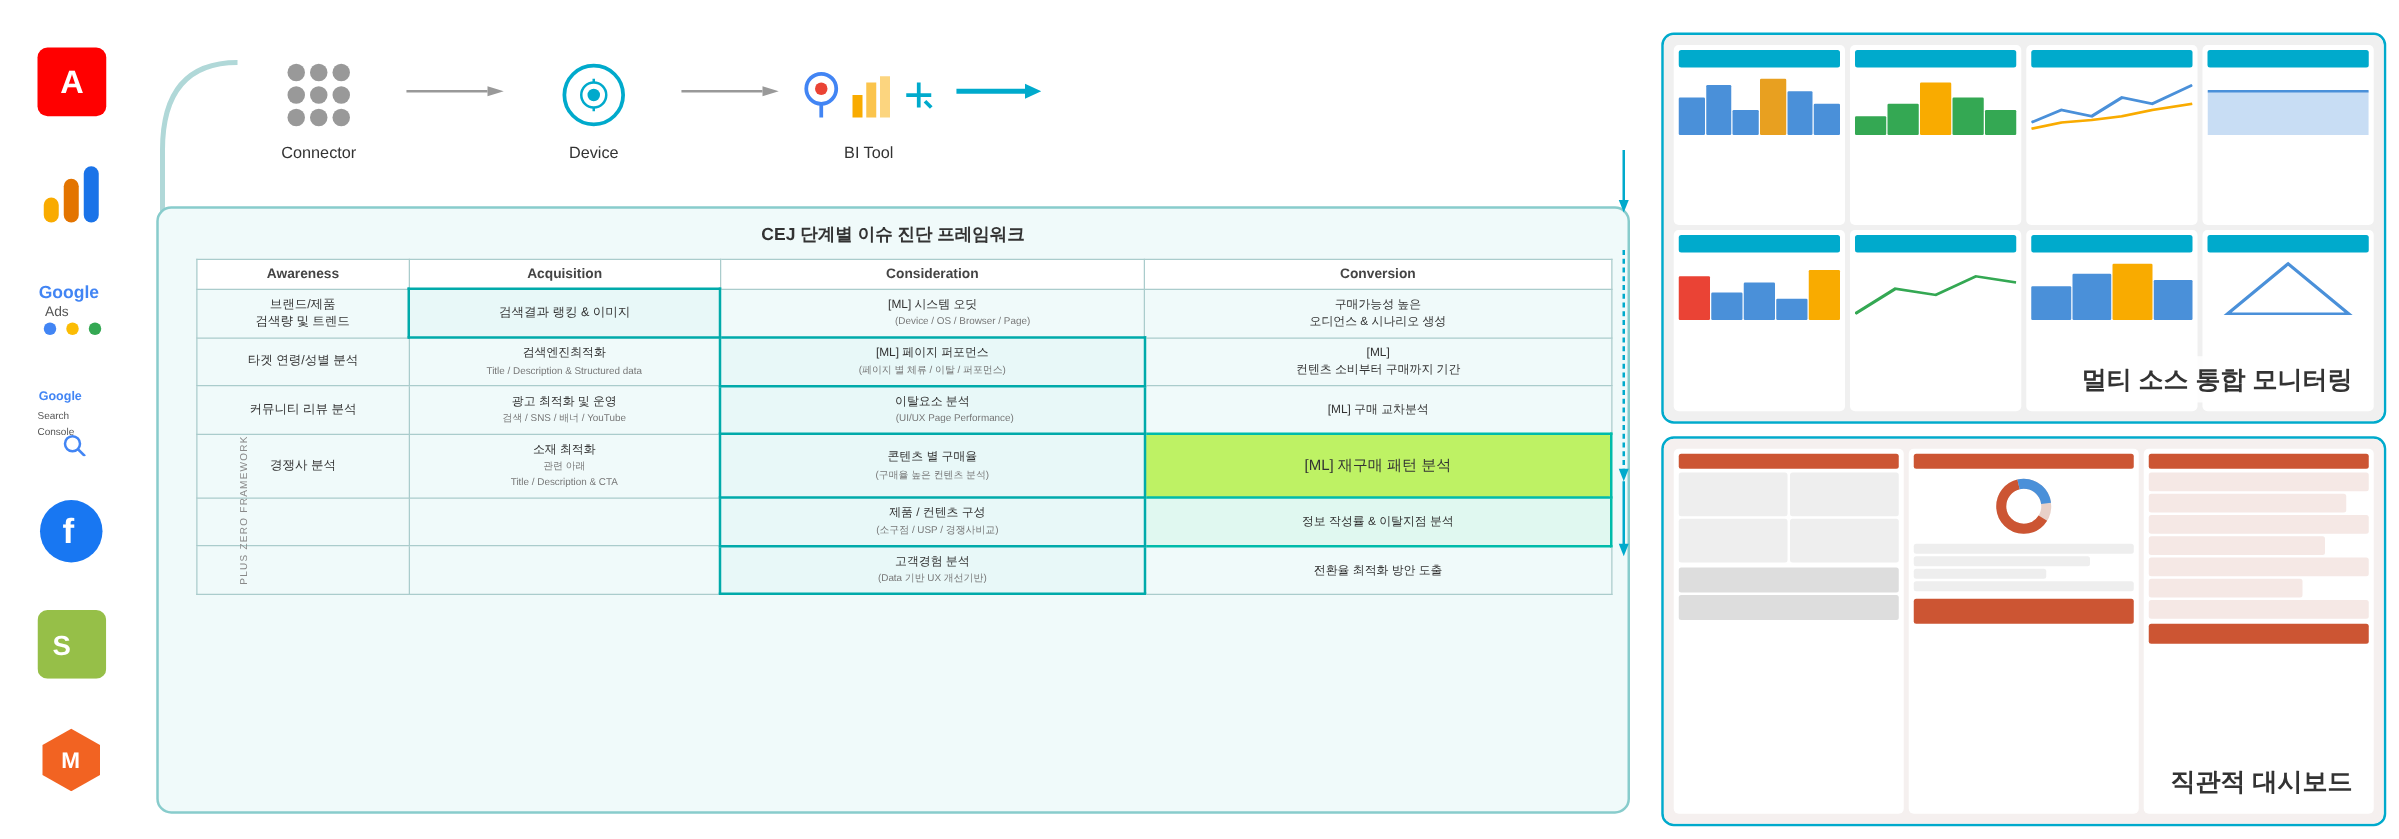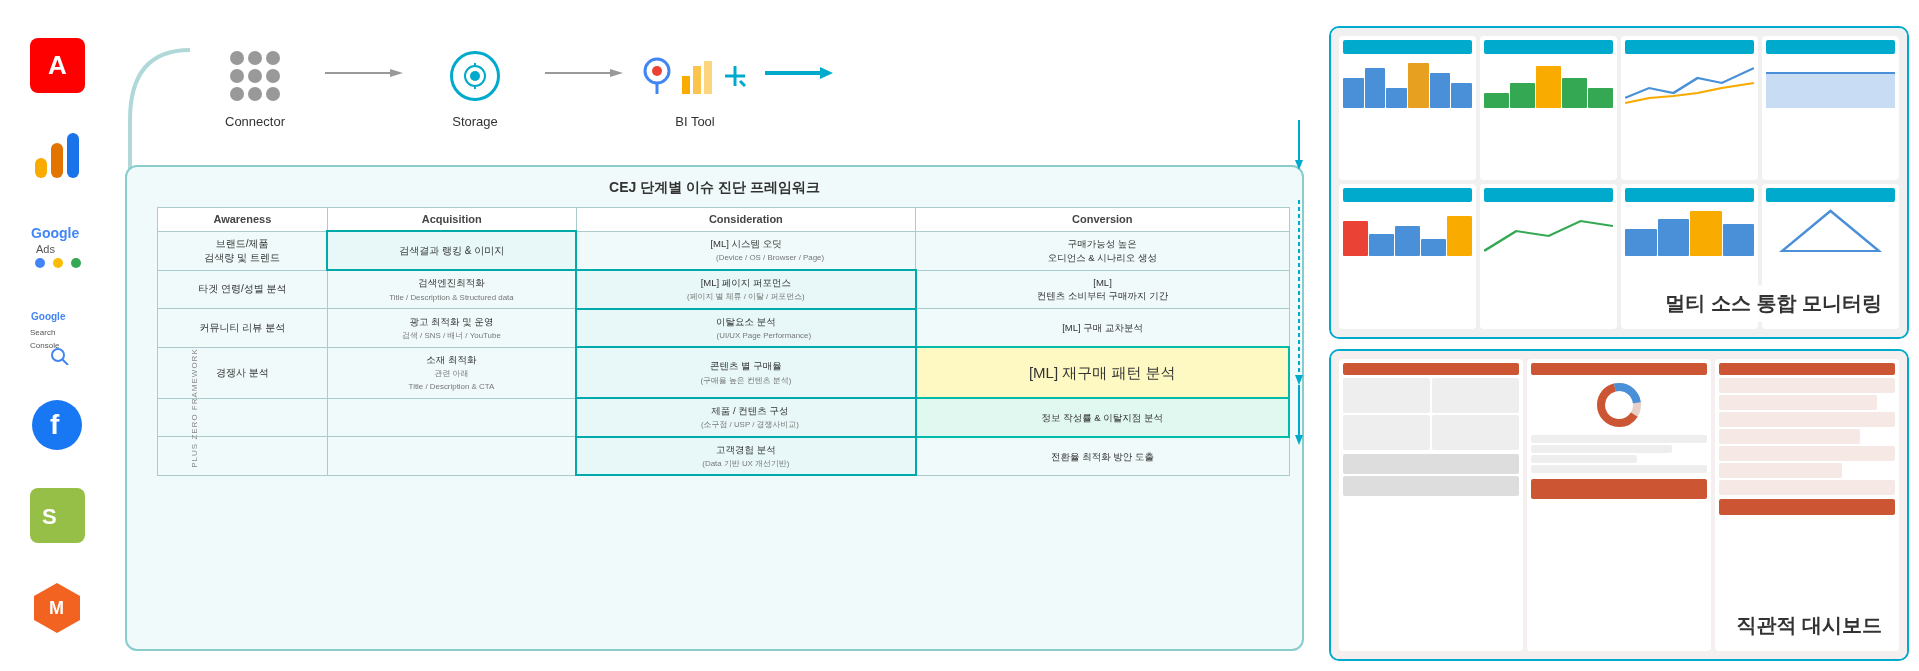--- a/index.html
+++ b/index.html
@@ -301,21 +301,21 @@
         <div class="pipeline-icon">
           <div class="storage-icon">
             <svg width="28" height="28" viewBox="0 0 28 28">
               <circle cx="14" cy="14" r="10" fill="none" stroke="#00AACC" stroke-width="2"></circle>
               <circle cx="14" cy="14" r="5" fill="#00AACC"></circle>
               <line x1="14" y1="4" x2="14" y2="1" stroke="#00AACC" stroke-width="2"></line>
               <line x1="14" y1="24" x2="14" y2="27" stroke="#00AACC" stroke-width="2"></line>
             </svg>
           </div>
         </div>
-        <div class="pipeline-label">Storage</div>
+        <div class="pipeline-label">Device</div>
       </div>
 
       <div style="display:flex;align-items:center;padding-bottom:30px;margin:0 10px;">
         <svg width="80" height="12" viewBox="0 0 80 12">
           <line x1="0" y1="6" x2="65" y2="6" stroke="#999" stroke-width="2"></line>
           <polygon points="65,2 78,6 65,10" fill="#999"></polygon>
         </svg>
       </div>
 
       <div class="pipeline-item">
@@ -386,21 +386,21 @@
             <td style="font-size:10px;">커뮤니티 리뷰 분석</td>
             <td style="font-size:9.5px;">광고 최적화 및 운영<br><small style="color:#777;">검색 / SNS / 배너 / YouTube</small></td>
             <td style="border:2px solid #00AAAA;border-radius:4px;background:#E8F8F8;font-size:9.5px;">이탈요소 분석<br><small style="color:#777;padding-left:36px;">(UI/UX Page Performance)</small></td>
             <td style="font-size:9.5px;">[ML] 구매 교차분석</td>
           </tr>
 
           <tr class="fw-data-row">
             <td style="font-size:10px;">경쟁사 분석</td>
             <td style="font-size:9.5px;">소재 최적화<br><small style="color:#777;">관련 아래<br>Title / Description &amp; CTA</small></td>
             <td style="border:2px solid #00AAAA;border-radius:4px;background:#E8F8F8;font-size:9.5px;">콘텐츠 별 구매율<br><small style="color:#777;">(구매율 높은 컨텐츠 분석)</small></td>
-            <td style="border:2px solid #00BBAA;border-radius:4px;background:#fef9c3;font-size:15px;">[ML] 재구매 패턴 분석</td>
+            <td style="border:2px solid #00BBAA;border-radius:4px;background:#bef264;font-size:12px;">[ML] 재구매 패턴 분석</td>
           </tr>
 
           <tr class="fw-data-row">
             <td></td>
             <td></td>
             <td style="border:2px solid #00AAAA;border-radius:4px;background:#E8F8F8;font-size:9.5px;padding-left:14px;">제품 / 컨텐츠 구성<br><small style="color:#777;">(소구점 / USP / 경쟁사비교)</small></td>
             <td style="border:2px solid #00BBAA;border-radius:4px;background:#E0F8F0;font-size:9.5px;">정보 작성률 &amp; 이탈지점 분석</td>
           </tr>
 
           <tr class="fw-data-row">

